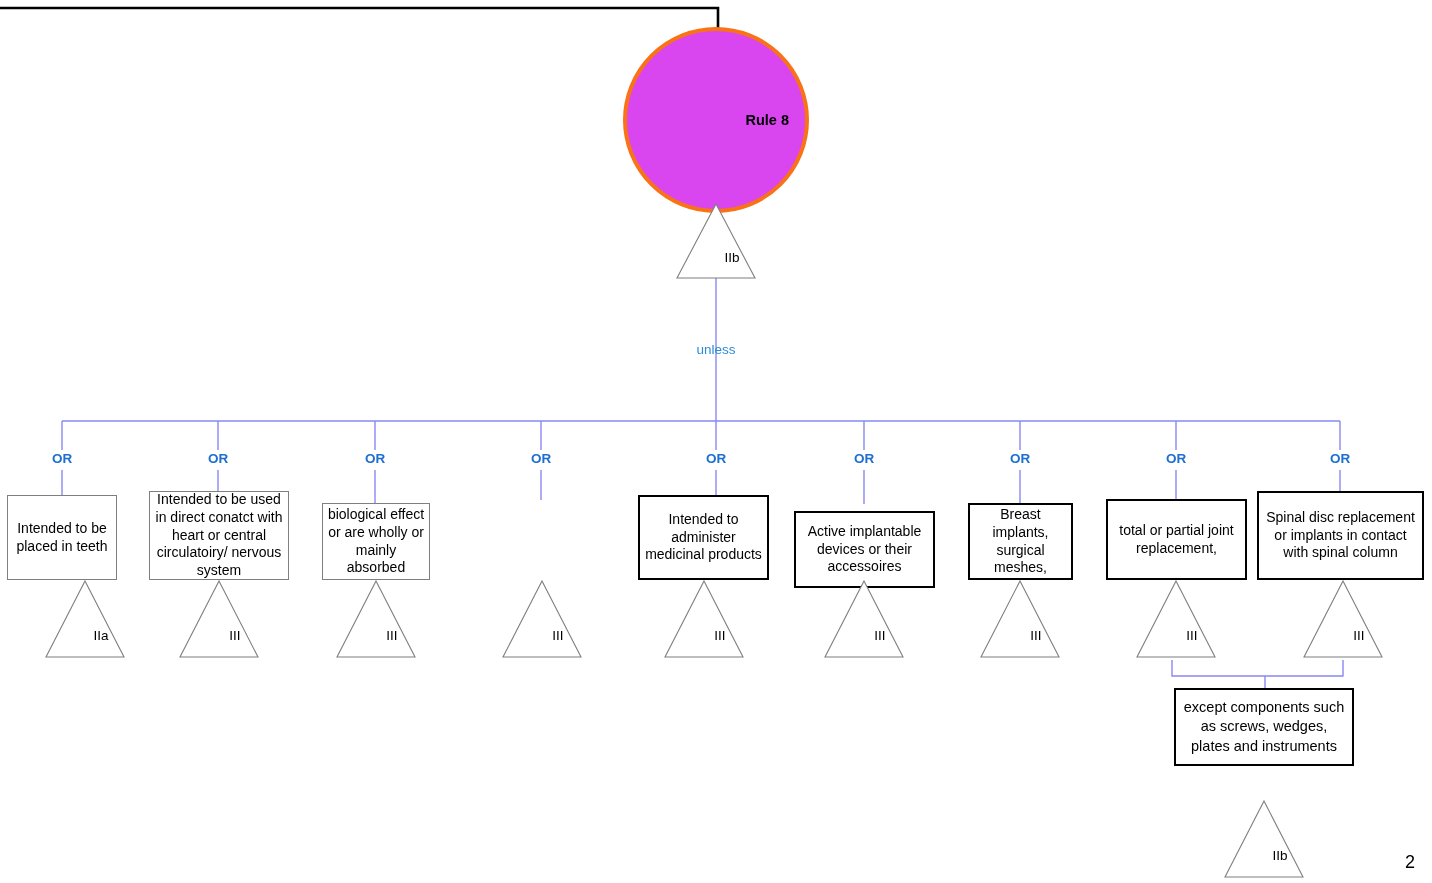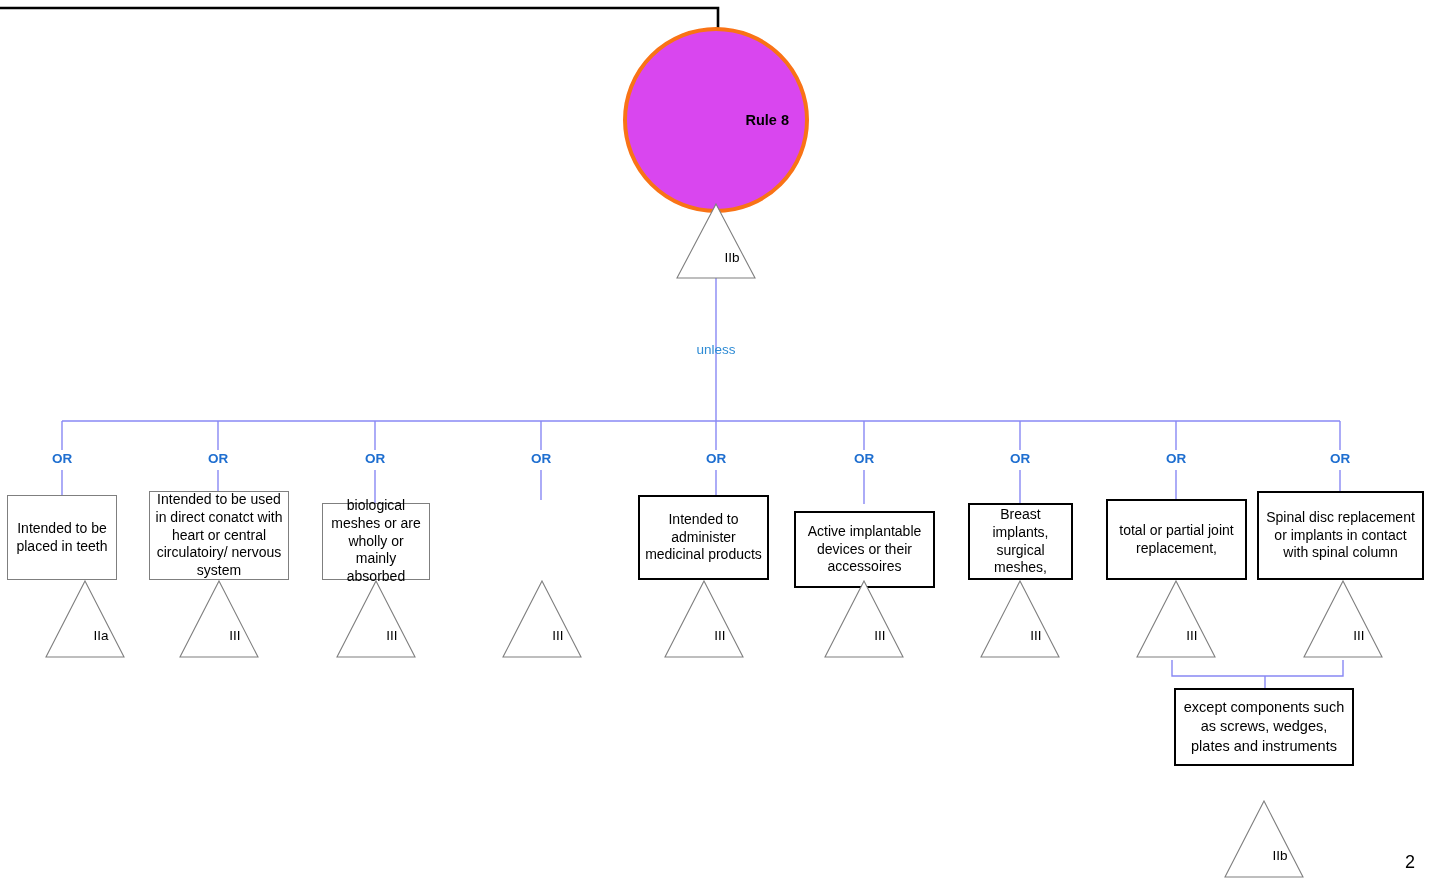--- a/index.html
+++ b/index.html
@@ -195,21 +195,21 @@
 
   <div class="cbox" style="left:7px; top:495px; width:110px; height:85px;">
     <div class="cbox-text">Intended to be placed in teeth</div>
   </div>
 
   <div class="cbox" style="left:149px; top:491px; width:140px; height:89px;">
     <div class="cbox-text">Intended to be used in direct conatct with heart or central circulatoiry/ nervous system</div>
   </div>
 
   <div class="cbox" style="left:322px; top:503px; width:108px; height:77px;">
-    <div class="cbox-text">biological meshes or are wholly or mainly absorbed</div>
+    <div class="cbox-text">biological effect or are wholly or mainly absorbed</div>
   </div>
 
 
   <div class="cbox thick" style="left:638px; top:495px; width:131px; height:85px;">
     <div class="cbox-text">Intended to administer medicinal products</div>
   </div>
 
   <div class="cbox thick" style="left:794px; top:503px; width:141px; height:77px;margin-top:8px;">
     <div class="cbox-text">Active implantable devices or their accessoires</div>
   </div>

